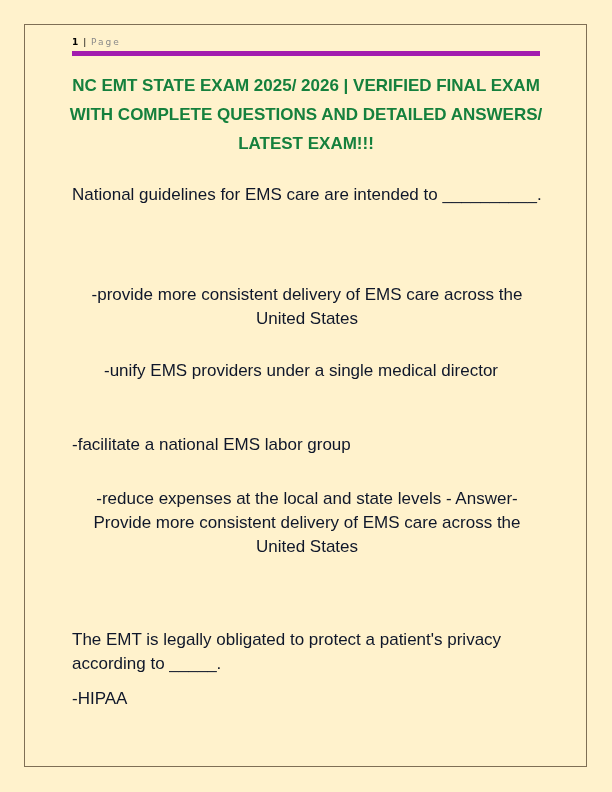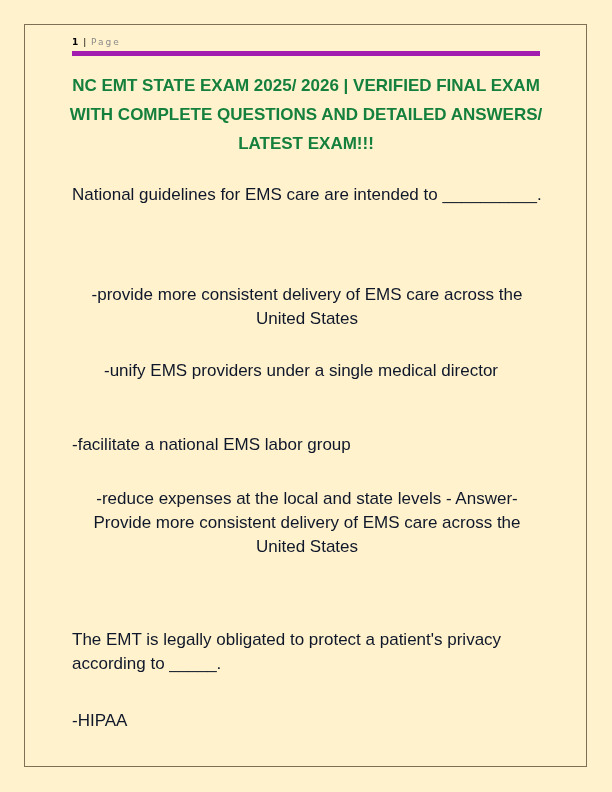--- a/index.html
+++ b/index.html
@@ -39,13 +39,13 @@
 </div>
 
 <div class="title">NC EMT STATE EXAM 2025/ 2026 | VERIFIED FINAL EXAM WITH COMPLETE QUESTIONS AND DETAILED ANSWERS/ LATEST EXAM!!!</div>
 
 <div class="para" style="top:183px;">National guidelines for EMS care are intended to __________.</div>
 <div class="para" style="top:283px;text-align:center;">-provide more consistent delivery of EMS care across the United States</div>
 <div class="para" style="top:359px;margin-left:32px;">-unify EMS providers under a single medical director</div>
 <div class="para" style="top:433px;">-facilitate a national EMS labor group</div>
 <div class="para" style="top:487px;text-align:center;">-reduce expenses at the local and state levels - Answer- Provide more consistent delivery of EMS care across the United States</div>
 <div class="para" style="top:599px;margin-top:29px;">The EMT is legally obligated to protect a patient's privacy according to _____.</div>
-<div class="para" style="top:687px;margin-top:22px;">-HIPAA</div>
+<div class="para" style="top:687px;">-HIPAA</div>
 
 </body></html>

